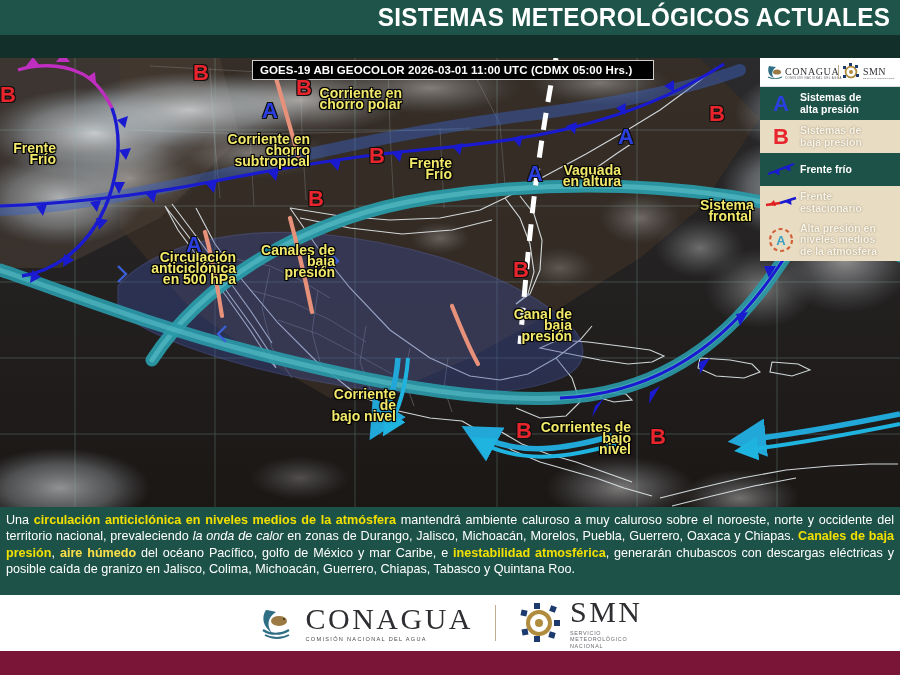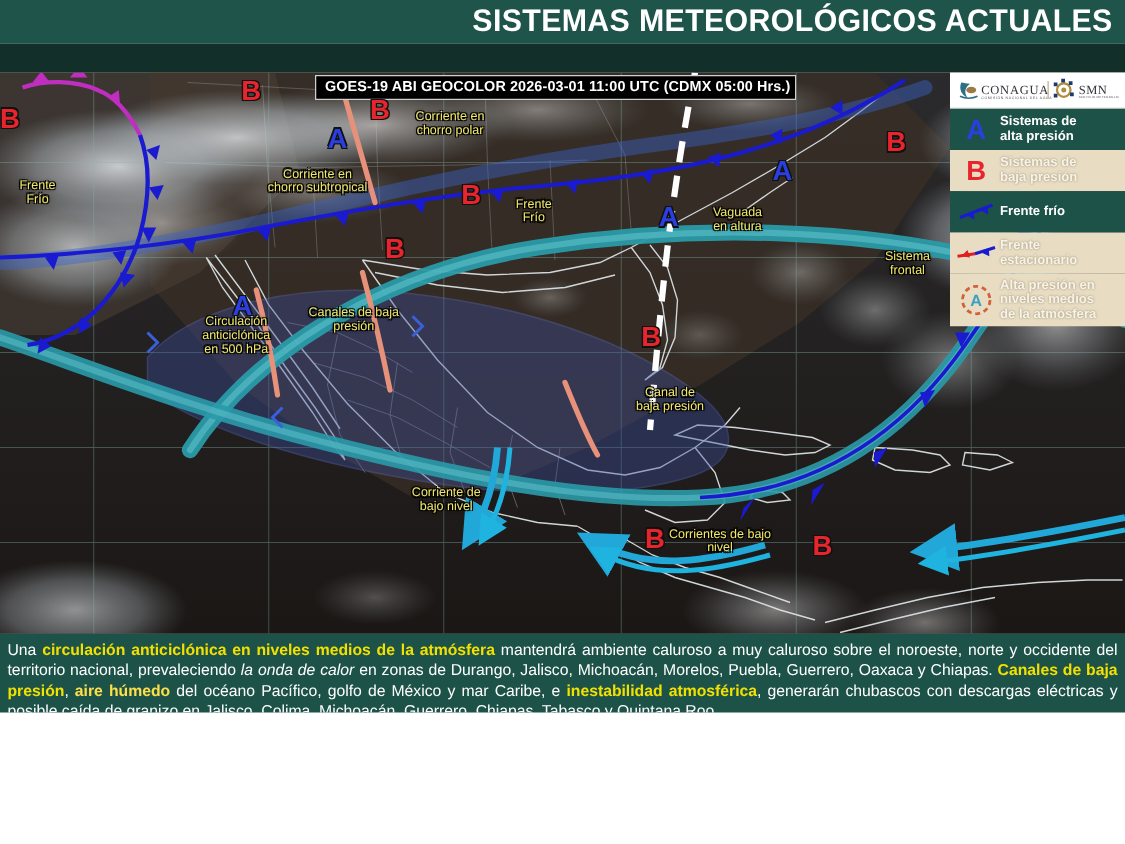--- a/index.html
+++ b/index.html
@@ -1,43 +1,43 @@
 <!DOCTYPE html>
 <html><head>
 <meta charset="utf-8">
 <style>
   html,body{margin:0;padding:0;background:#fff;}
   body{width:900px;height:675px;overflow:hidden;font-family:"Liberation Sans",sans-serif;}
-  #page{position:relative;width:900px;height:570px;overflow:hidden;background:#fff;}
+  #page{position:relative;width:900px;height:675px;overflow:hidden;background:#fff;}
 
   
   .hdr-top{position:absolute;left:0;top:0;width:900px;height:35px;background:#1e5449;}
   .hdr-bot{position:absolute;left:0;top:35px;width:900px;height:23px;background:#123029;}
   .hdr-title{position:absolute;right:10px;top:2px;color:#fff;font-size:25px;font-weight:bold;
     letter-spacing:.3px;line-height:31px;white-space:nowrap;
     font-family:"Liberation Sans",sans-serif;transform:scaleX(.97);transform-origin:right center;}
   .hdr-sub{position:absolute;right:10px;top:35px;color:#fff;font-size:15px;line-height:23px;
     white-space:nowrap;font-family:"Liberation Sans",sans-serif;}
 
   
   #map{position:absolute;left:0;top:58px;width:900px;height:449px;overflow:hidden;
        background:#241f1a;}
   #mapsvg{position:absolute;left:0;top:0;}
 
-  .maplabel{position:absolute;color:#f2e96a;font-size:10px;font-weight:normal;line-height:11px;
-    text-align:center;text-shadow:-1px -1px 0 #000,1px -1px 0 #000,-1px 1px 0 #000,1px 1px 0 #000,0 0 3px #000;
+  .maplabel{position:absolute;color:#f2e96a;font-size:14px;font-weight:bold;line-height:11px;
+    text-align:right;text-shadow:-1px -1px 0 #000,1px -1px 0 #000,-1px 1px 0 #000,1px 1px 0 #000,0 0 3px #000;
     font-family:"Liberation Sans",sans-serif;white-space:pre-line;pointer-events:none;}
 
   .marker{position:absolute;font-size:22px;font-weight:bold;line-height:22px;
     font-family:"Liberation Sans",sans-serif;pointer-events:none;}
   .marker.A{color:#2b3fe0;text-shadow:-1px -1px 0 #111,1px -1px 0 #111,-1px 1px 0 #111,1px 1px 0 #111;}
   .marker.B{color:#e8252c;text-shadow:-1px -1px 0 #111,1px -1px 0 #111,-1px 1px 0 #111,1px 1px 0 #111;}
 
   .sat-title{position:absolute;left:252px;top:2px;background:#000;color:#fff;
-    font-size:11.5px;font-weight:bold;padding:3px 4px 3px 7px;letter-spacing:.1px;
+    font-size:11.5px;font-weight:bold;padding:3px 21px 3px 7px;letter-spacing:.1px;
     font-family:"Liberation Sans",sans-serif;white-space:nowrap;border:1px solid #cfcfcf;}
 
   
   #legend{position:absolute;right:0;top:58px;width:140px;}
   .lg-head{height:28px;background:#fff;display:flex;align-items:center;justify-content:center;
     border-bottom:1px solid #ddd;}
   .lg-row{display:flex;align-items:center;height:33px;padding:0 2px;}
   .lg-row.dark{background:#1d5248;}
   .lg-row.light{background:#e8dcc3;}
   .lg-ico{width:38px;height:31px;display:flex;align-items:center;justify-content:center;flex:0 0 38px;}

